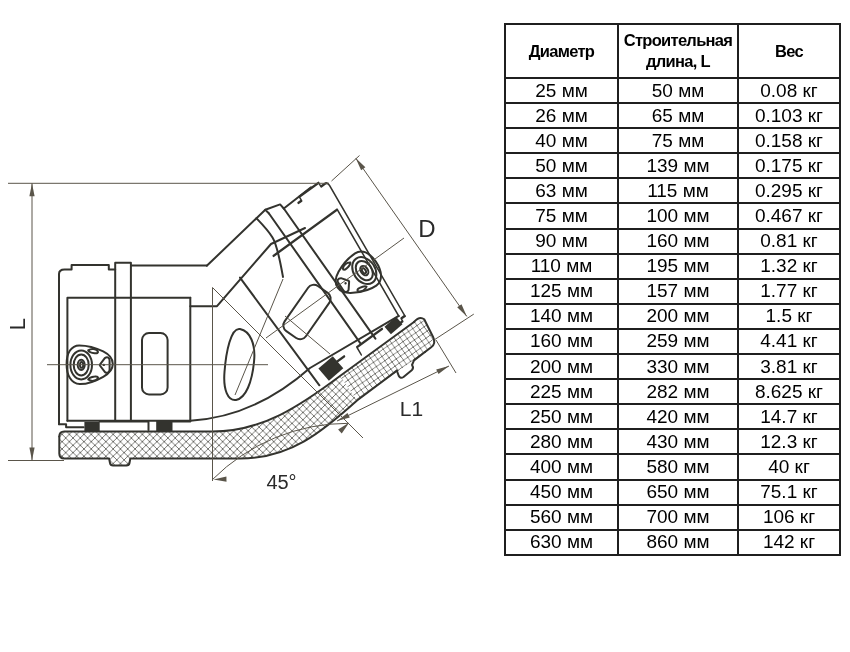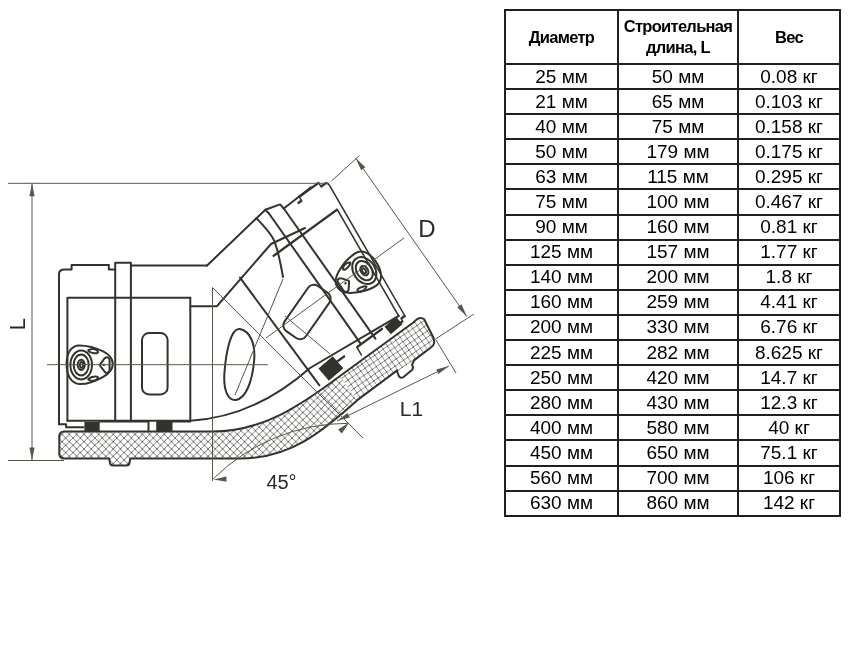--- a/index.html
+++ b/index.html
@@ -1,17 +1,17 @@
 <!DOCTYPE html>
 <html><head><meta charset="utf-8">
 <style>
 html,body{margin:0;padding:0;background:#fff;width:850px;height:652px;overflow:hidden}
 #page{position:relative;width:850px;height:652px;font-family:"Liberation Sans",sans-serif}
 svg{position:absolute;left:0;top:0}
-table{position:absolute;left:504px;top:9px;border-collapse:collapse;table-layout:fixed;width:336px;
+table{position:absolute;left:504px;top:23px;border-collapse:collapse;table-layout:fixed;width:336px;
  font-family:"Liberation Sans",sans-serif;font-size:19px;color:#000}
 td{border:2px solid #1f1f1f;text-align:center;vertical-align:middle;padding:0;height:23.1px;
  overflow:hidden;white-space:nowrap}
 tr.hd td{height:52px;font-weight:bold;white-space:normal;line-height:21px;padding:0 2px;font-size:16.5px;letter-spacing:-0.7px}
 </style></head>
 <body>
 <div id="page">
 
 <svg width="850" height="652" viewBox="0 0 850 652">
 <defs>
@@ -167,68 +167,73 @@
           <td>Диаметр</td>
           <td>Строительная длина, L</td>
           <td>Вес</td>
         </tr>
         <tr>
           <td>25 мм</td>
           <td>50 мм</td>
           <td>0.08 кг</td>
         </tr>
         <tr>
-          <td>21 мм</td>
+          <td>26 мм</td>
           <td>65 мм</td>
           <td>0.103 кг</td>
         </tr>
         <tr>
           <td>40 мм</td>
           <td>75 мм</td>
           <td>0.158 кг</td>
         </tr>
         <tr>
           <td>50 мм</td>
-          <td>179 мм</td>
+          <td>139 мм</td>
           <td>0.175 кг</td>
         </tr>
         <tr>
           <td>63 мм</td>
           <td>115 мм</td>
           <td>0.295 кг</td>
         </tr>
         <tr>
           <td>75 мм</td>
           <td>100 мм</td>
           <td>0.467 кг</td>
         </tr>
         <tr>
           <td>90 мм</td>
           <td>160 мм</td>
           <td>0.81 кг</td>
         </tr>
         <tr>
+          <td>110 мм</td>
+          <td>195 мм</td>
+          <td>1.32 кг</td>
+        </tr>
+        <tr>
           <td>125 мм</td>
           <td>157 мм</td>
           <td>1.77 кг</td>
         </tr>
         <tr>
           <td>140 мм</td>
           <td>200 мм</td>
-          <td>1.8 кг</td>
+          <td>1.5 кг</td>
         </tr>
         <tr>
           <td>160 мм</td>
           <td>259 мм</td>
           <td>4.41 кг</td>
         </tr>
         <tr>
           <td>200 мм</td>
           <td>330 мм</td>
-          <td>6.76 кг</td>
+          <td>3.81 кг</td>
         </tr>
         <tr>
           <td>225 мм</td>
           <td>282 мм</td>
           <td>8.625 кг</td>
         </tr>
         <tr>
           <td>250 мм</td>
           <td>420 мм</td>
           <td>14.7 кг</td>

